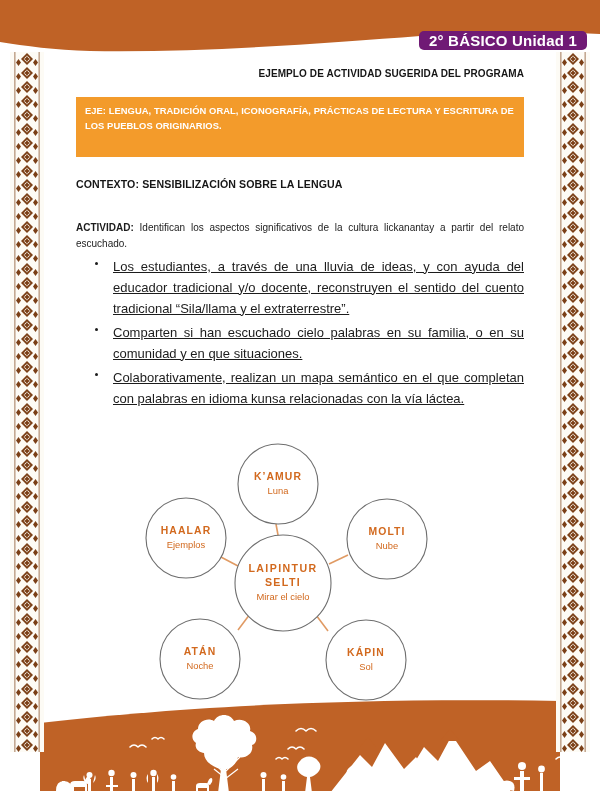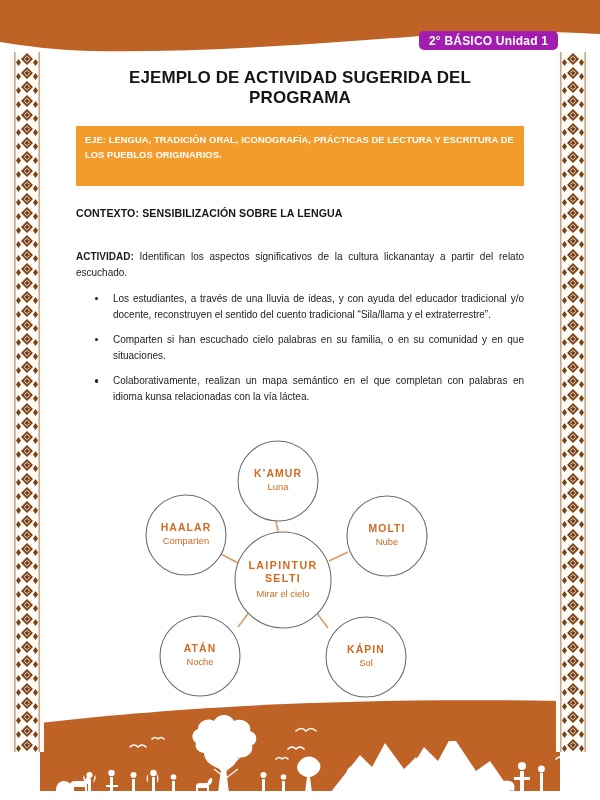--- a/index.html
+++ b/index.html
@@ -7,39 +7,39 @@
     width:600px;height:800px;position:relative;overflow:hidden;
     background:#ffffff;
     font-family:"Liberation Sans", sans-serif;
   }
   #page{position:absolute;inset:0;width:600px;height:800px;overflow:hidden;background:#fff;}
 
   
   .topband{position:absolute;top:0;left:0;width:600px;height:60px;}
   .unit-tab{
     position:absolute;left:419px;top:31px;height:19px;
-    padding:0 10px;border-radius:5px;background:#a21caf;
-    color:#fff;font-size:12px;font-weight:bold;letter-spacing:.2px;
+    padding:0 10px;border-radius:5px;background:#701a75;
+    color:#fff;font-size:15px;font-weight:bold;letter-spacing:.2px;
     display:flex;align-items:center;justify-content:center;white-space:nowrap;
     z-index:6;
   }
 
   
   .sideborder{position:absolute;top:52px;width:34px;height:700px;z-index:4;}
   .sideborder.left{left:10px;}
   .sideborder.right{right:10px;}
 
   
   .bottomband{position:absolute;left:0;bottom:0;width:600px;height:105px;z-index:3;}
 
   
   .content{position:absolute;left:76px;top:60px;width:448px;z-index:5;}
 
   .doc-title{
-    text-align:center;font-size:17px;font-weight:bold;color:#161616;
+    text-align:right;font-size:10px;font-weight:bold;color:#161616;
     letter-spacing:.1px;margin:8px 0 0 0;
   }
 
   .eje-banner{
     margin-top:18px;background:#F39B2B;color:#fff;
     font-size:9.4px;font-weight:bold;line-height:1.55;
     padding:7px 9px 24px 9px;letter-spacing:.05px;
   }
 
   .contexto{
@@ -52,22 +52,22 @@
     text-align:justify;
   }
   .actividad b{font-weight:bold;}
 
   .ejemplos-label{margin-top:17px;font-size:10px;color:#1c1c1c;}
 
   ul.ejemplos{
     margin:3px 0 0 0;padding:0;list-style:none;
   }
   ul.ejemplos li{
-    position:relative;padding-left:37px;margin-top:9px;
-    font-size:10px;color:#1c1c1c;line-height:1.62;text-align:justify;
+    position:relative;padding-left:37px;margin-top:3px;
+    font-size:13px;color:#1c1c1c;line-height:1.62;text-align:justify;text-decoration:underline;
   }
   ul.ejemplos li:before{
     content:"";position:absolute;left:19px;top:6px;
     width:3.4px;height:3.4px;border-radius:50%;background:#1c1c1c;
   }
 
   
   .map-wrap{position:relative;margin:22px 0 0 0;height:270px;}
   .map-svg{position:absolute;left:0;top:0;}
   .node{
@@ -181,21 +181,21 @@
         <div class="gloss">Sol</div>
       </div>
 
       <div class="node" style="left:74px;top:204px;width:100px;height:48px;">
         <div class="kunsa">ATÁN</div>
         <div class="gloss">Noche</div>
       </div>
 
       <div class="node" style="left:60px;top:83px;width:100px;height:48px;">
         <div class="kunsa">HAALAR</div>
-        <div class="gloss">Comparten</div>
+        <div class="gloss">Ejemplos</div>
       </div>
     </div>
 
   </div>
 
   <svg class="bottomband" viewBox="0 0 600 105" preserveAspectRatio="none">
     <path d="M40,28 C160,14 330,2 560,6 L560,105 L40,105 Z" fill="#BF6226"></path>
     <g fill="#ffffff">
 
       <path d="M330,98 L360,60 L372,72 L385,48 L404,74 L416,62 L440,98 Z"></path>

